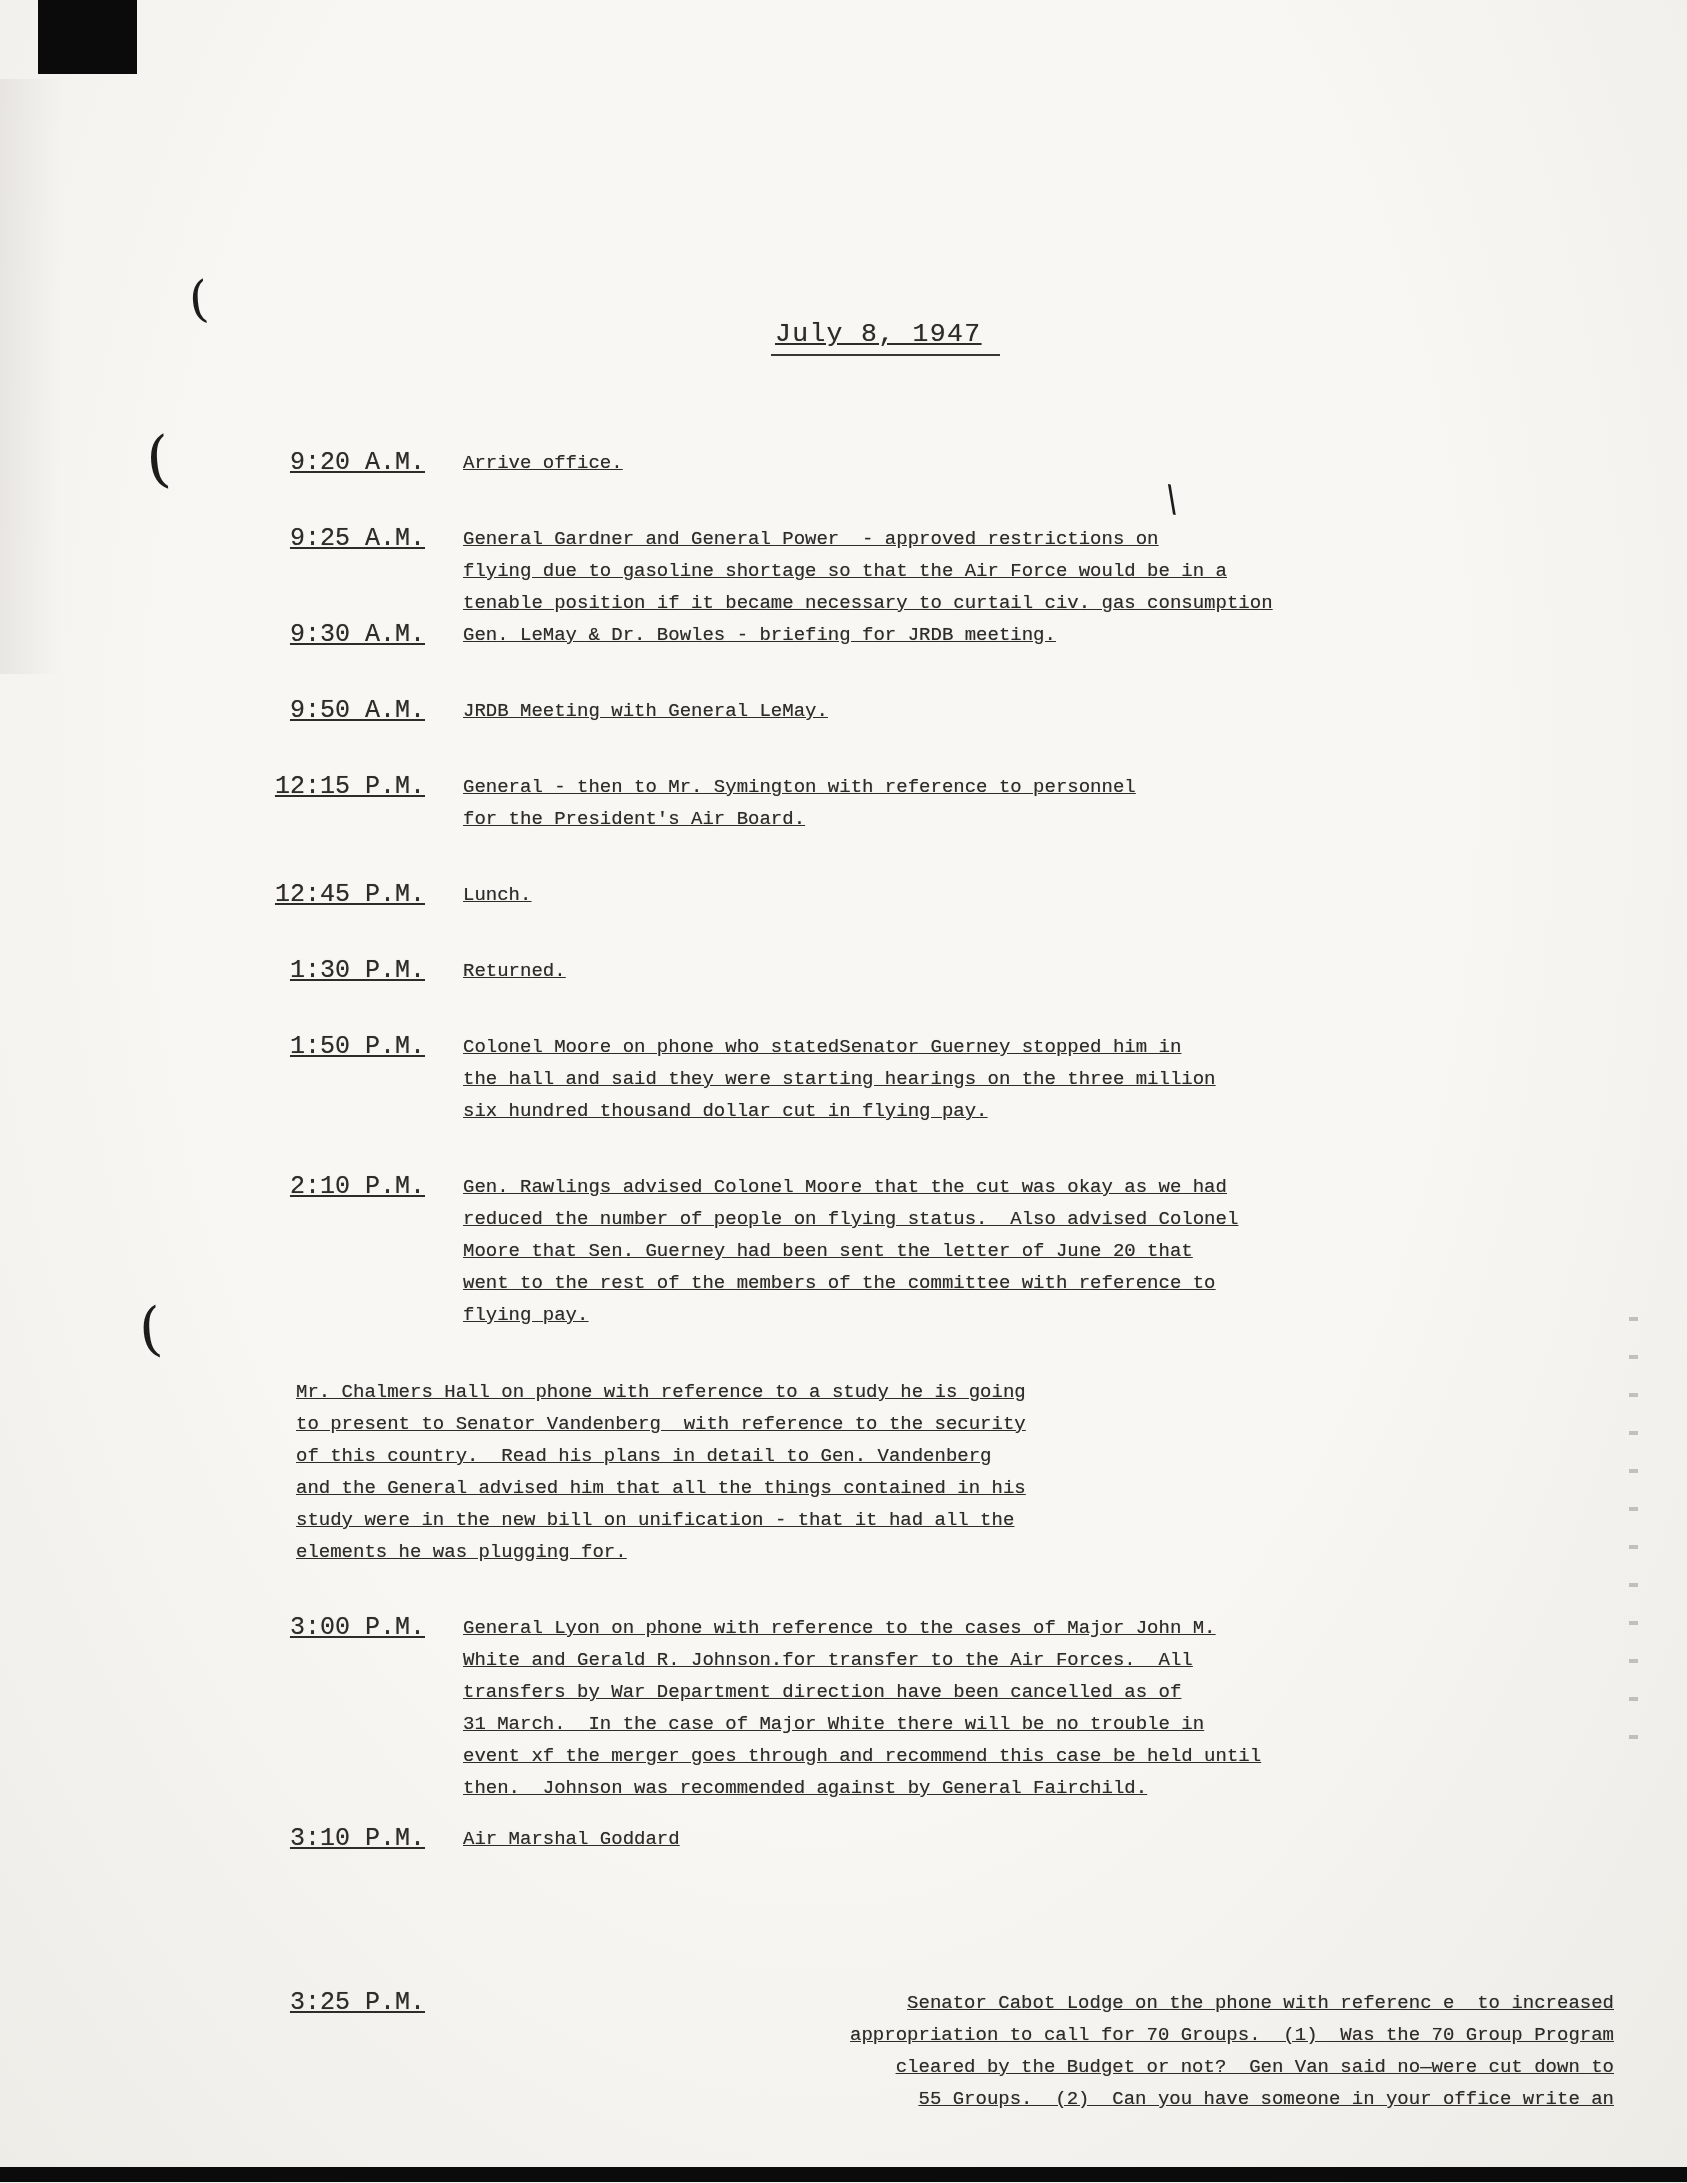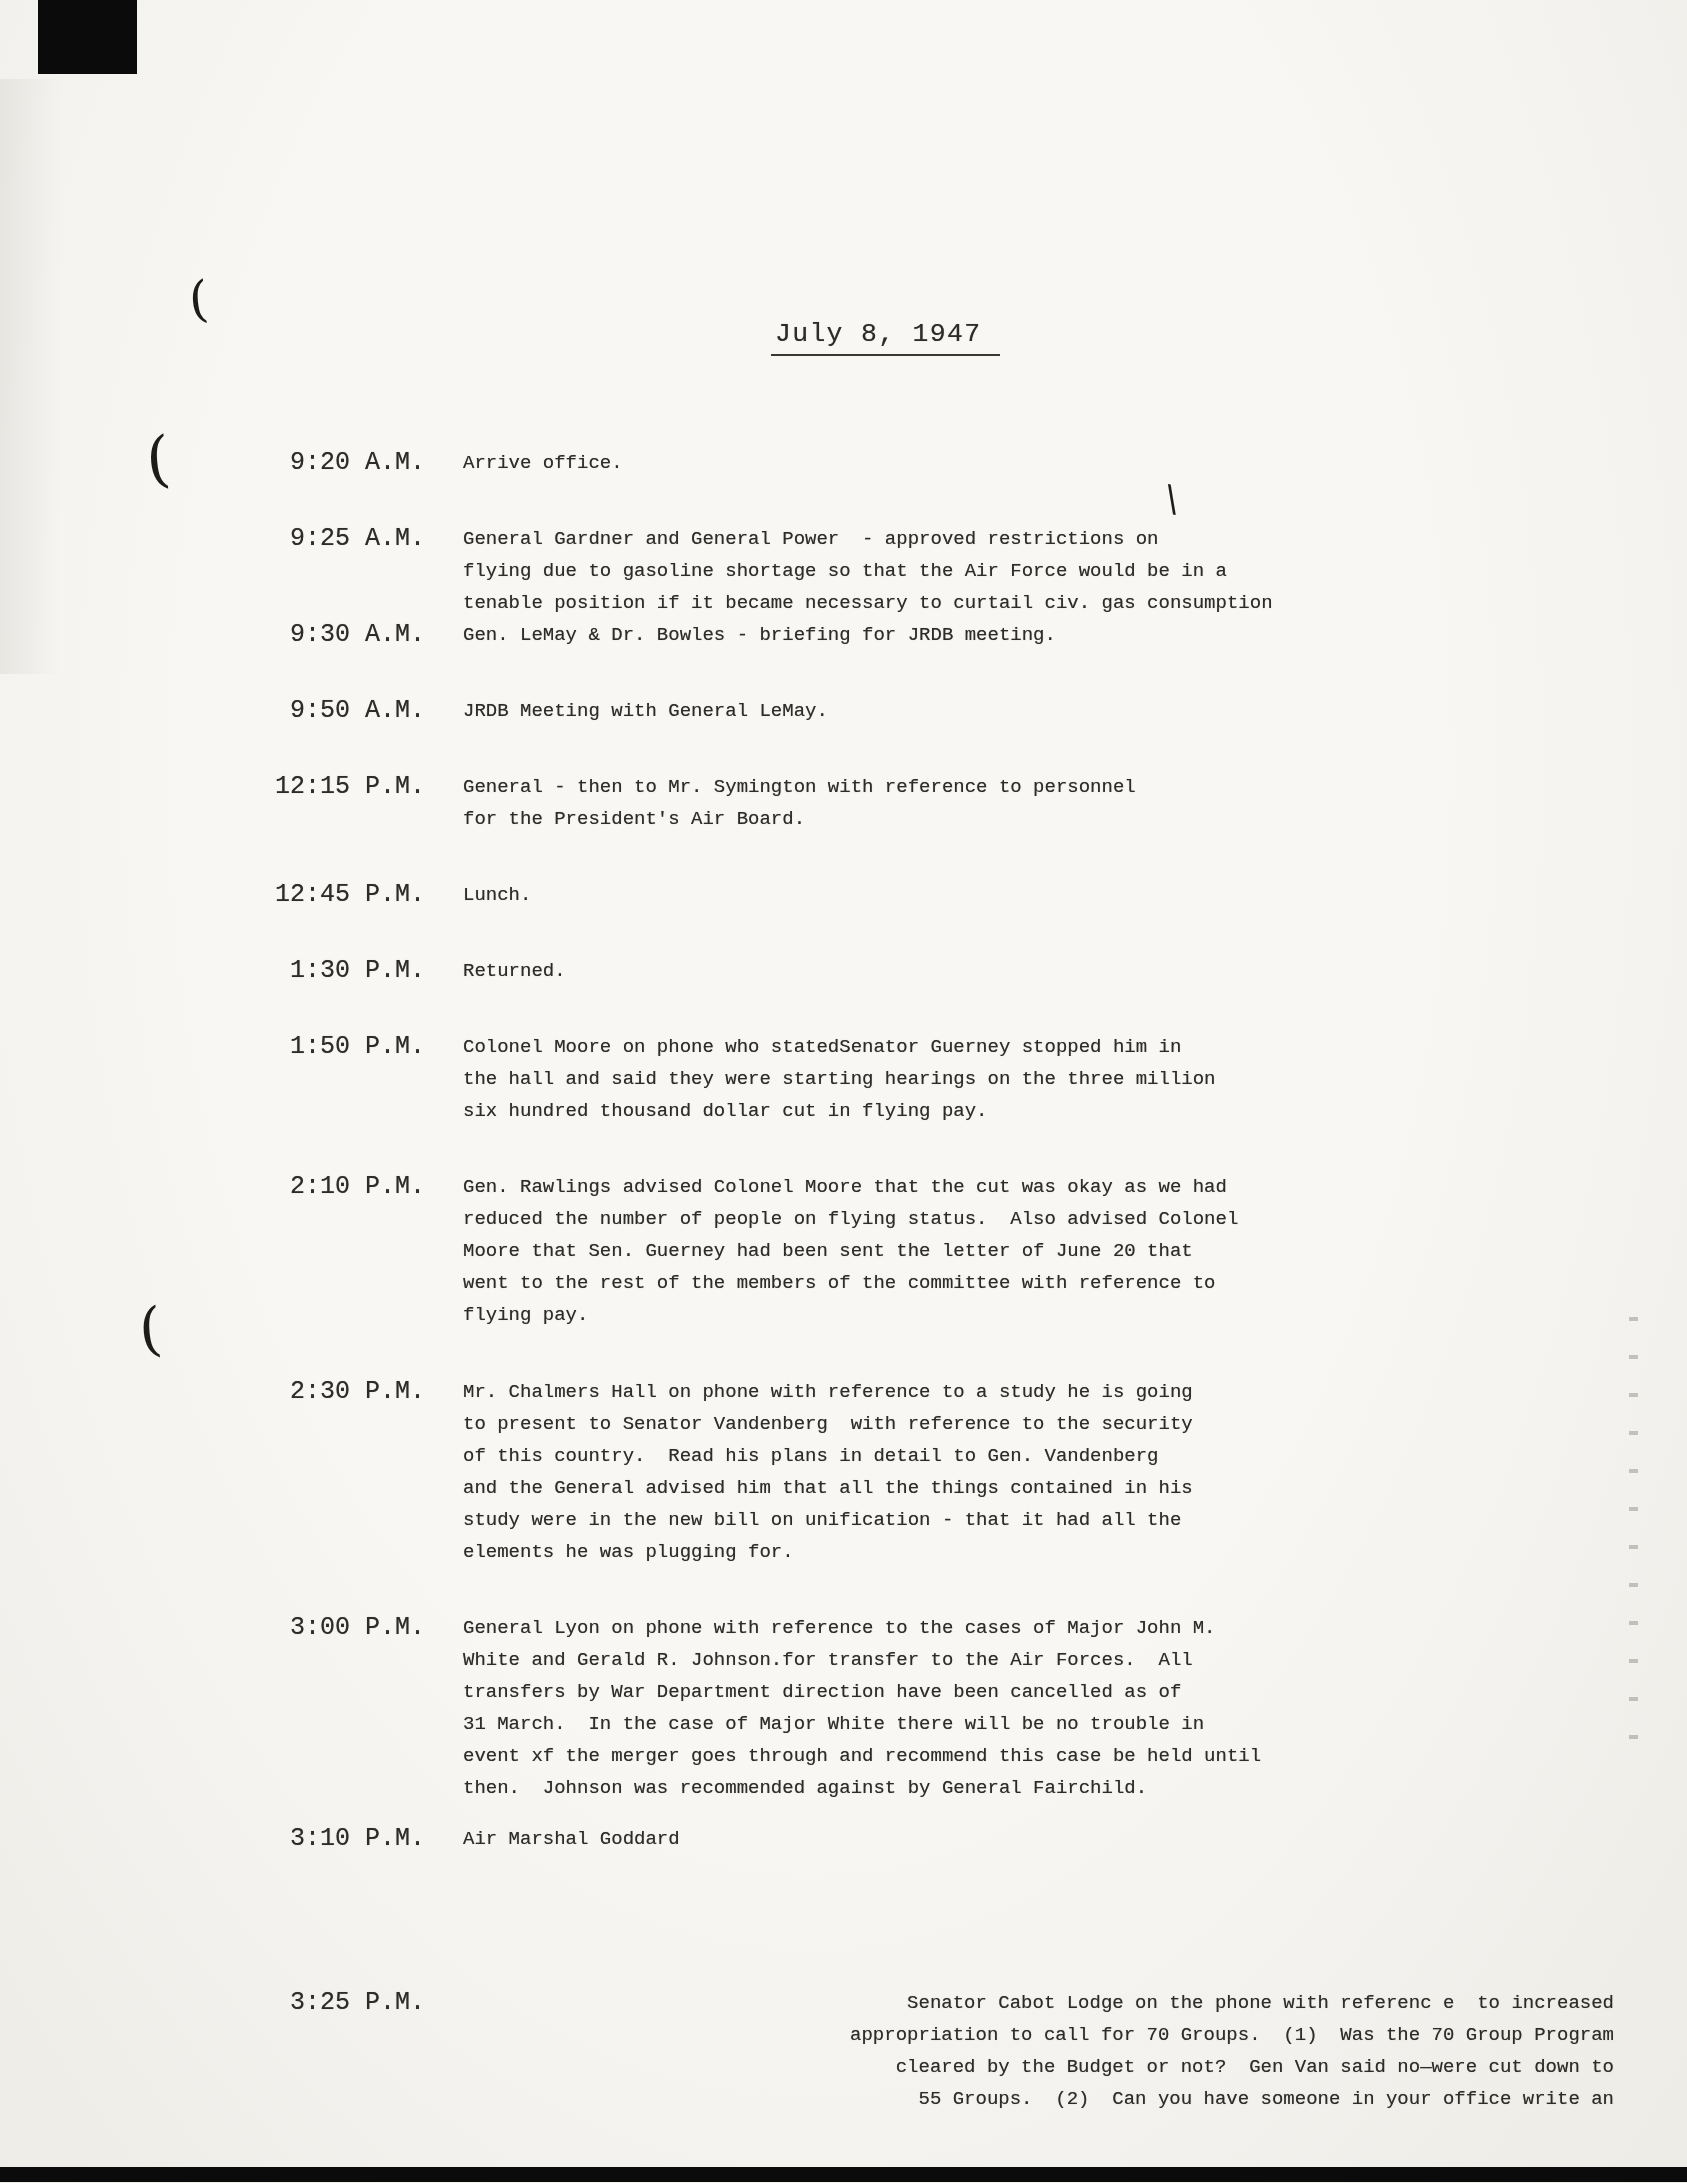--- a/index.html
+++ b/index.html
@@ -4,21 +4,21 @@
 <style>
   html,body{margin:0;padding:0;background:#cfcdc9;}
   .page{
     position:relative;
     width:1687px;height:2183px;
     background:radial-gradient(ellipse at 48% 35%, #f8f7f4 50%, #edebe6 100%);
     font-family:"Liberation Mono","DejaVu Sans Mono",monospace;
     color:#2e2c29;
     overflow:hidden;
   }
-  .ink{ text-shadow:0 0 0.7px rgba(46,44,41,0.55); }
+  .ink{ text-shadow:0 0 0.7px rgba(46,44,41,0.55);text-decoration:underline; }
 
   
   .bar-top-left{position:absolute;left:38px;top:0;width:99px;height:74px;background:#0b0b0b;}
   .bar-bottom{position:absolute;left:0;bottom:1.3px;width:1687px;height:14.6px;background:#0b0b0b;}
   .smudge{position:absolute;left:0;top:79px;width:60px;height:595px;
           background:linear-gradient(to right, rgba(120,115,108,0.10), rgba(120,115,108,0));}
 
   
   .pen{position:absolute;font-family:"DejaVu Serif",serif;color:#1d1c1b;transform:rotate(-5deg);}
   .pen-paren-1{left:189px;top:271px;font-size:49px;}
@@ -149,21 +149,20 @@
       <div class="text-col">
           <div class="entry-text ink">Gen. Rawlings advised Colonel Moore that the cut was okay as we had
 reduced the number of people on flying status.  Also advised Colonel
 Moore that Sen. Guerney had been sent the letter of June 20 that
 went to the rest of the members of the committee with reference to
 flying pay.</div>
         </div>
     </div>
 
     <div class="entry">
-      <div class="time ink">2:30 P.M.</div>
       <div class="text-col">
           <div class="entry-text ink">Mr. Chalmers Hall on phone with reference to a study he is going
 to present to Senator Vandenberg  with reference to the security
 of this country.  Read his plans in detail to Gen. Vandenberg
 and the General advised him that all the things contained in his
 study were in the new bill on unification - that it had all the
 elements he was plugging for.</div>
         </div>
     </div>
 

